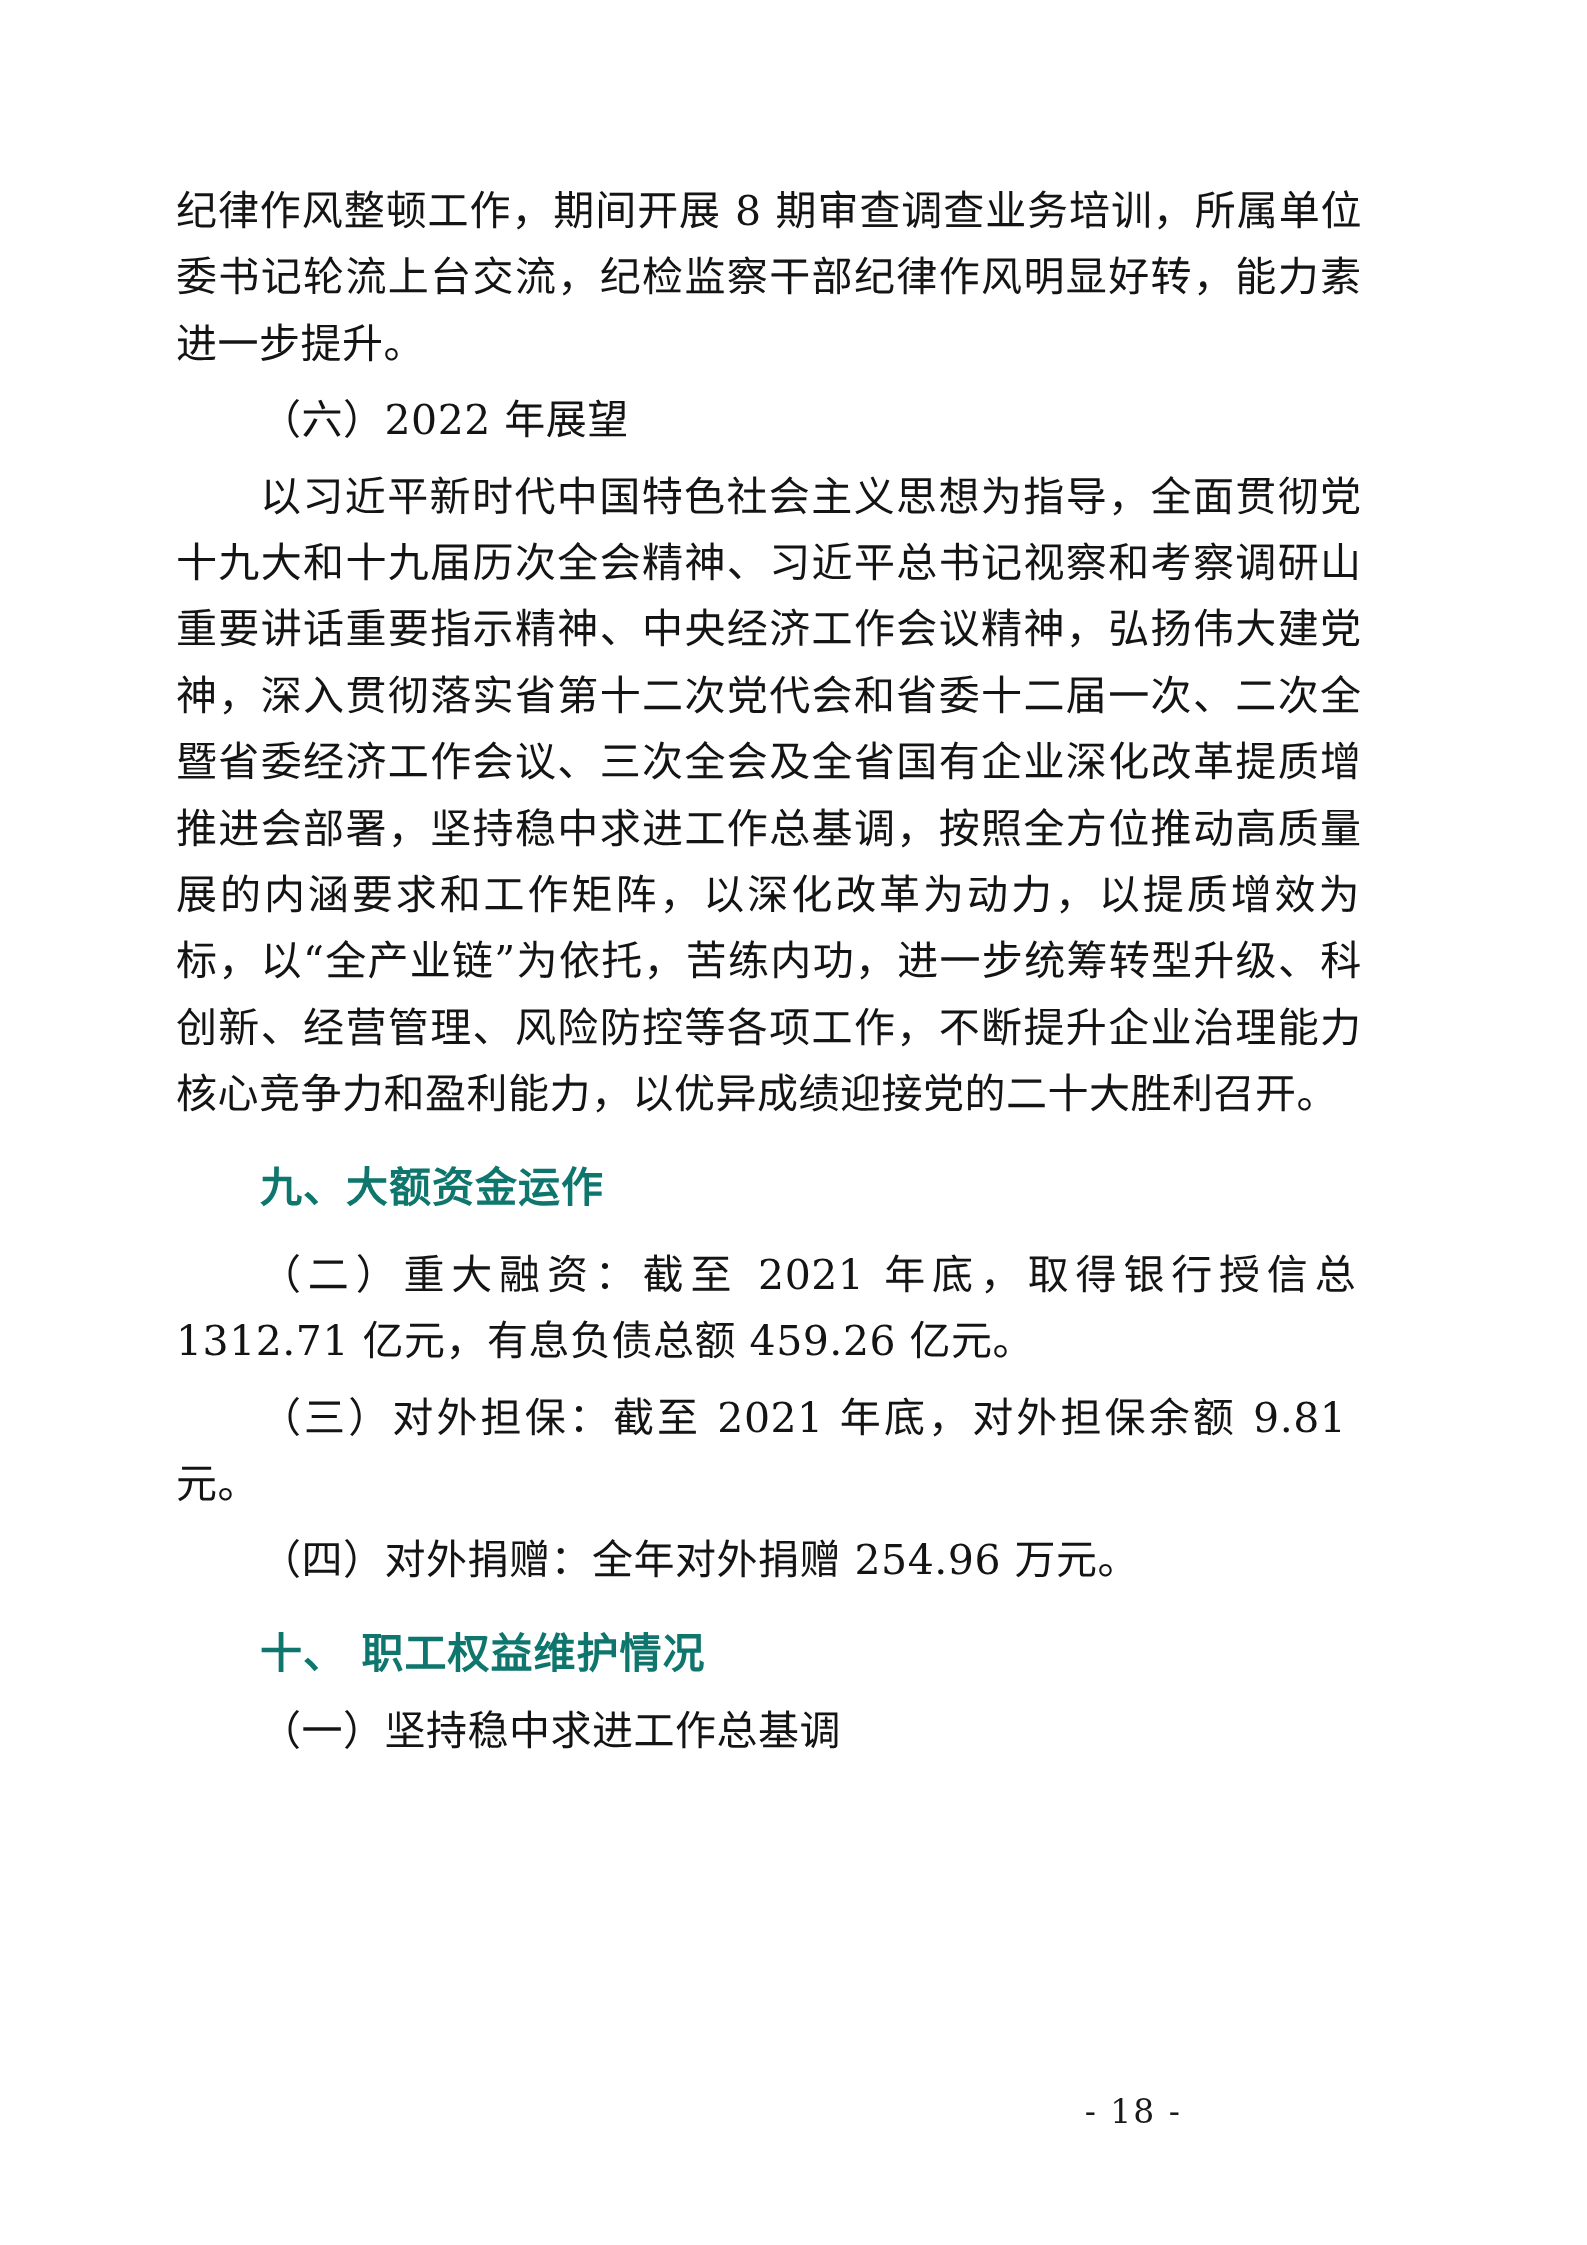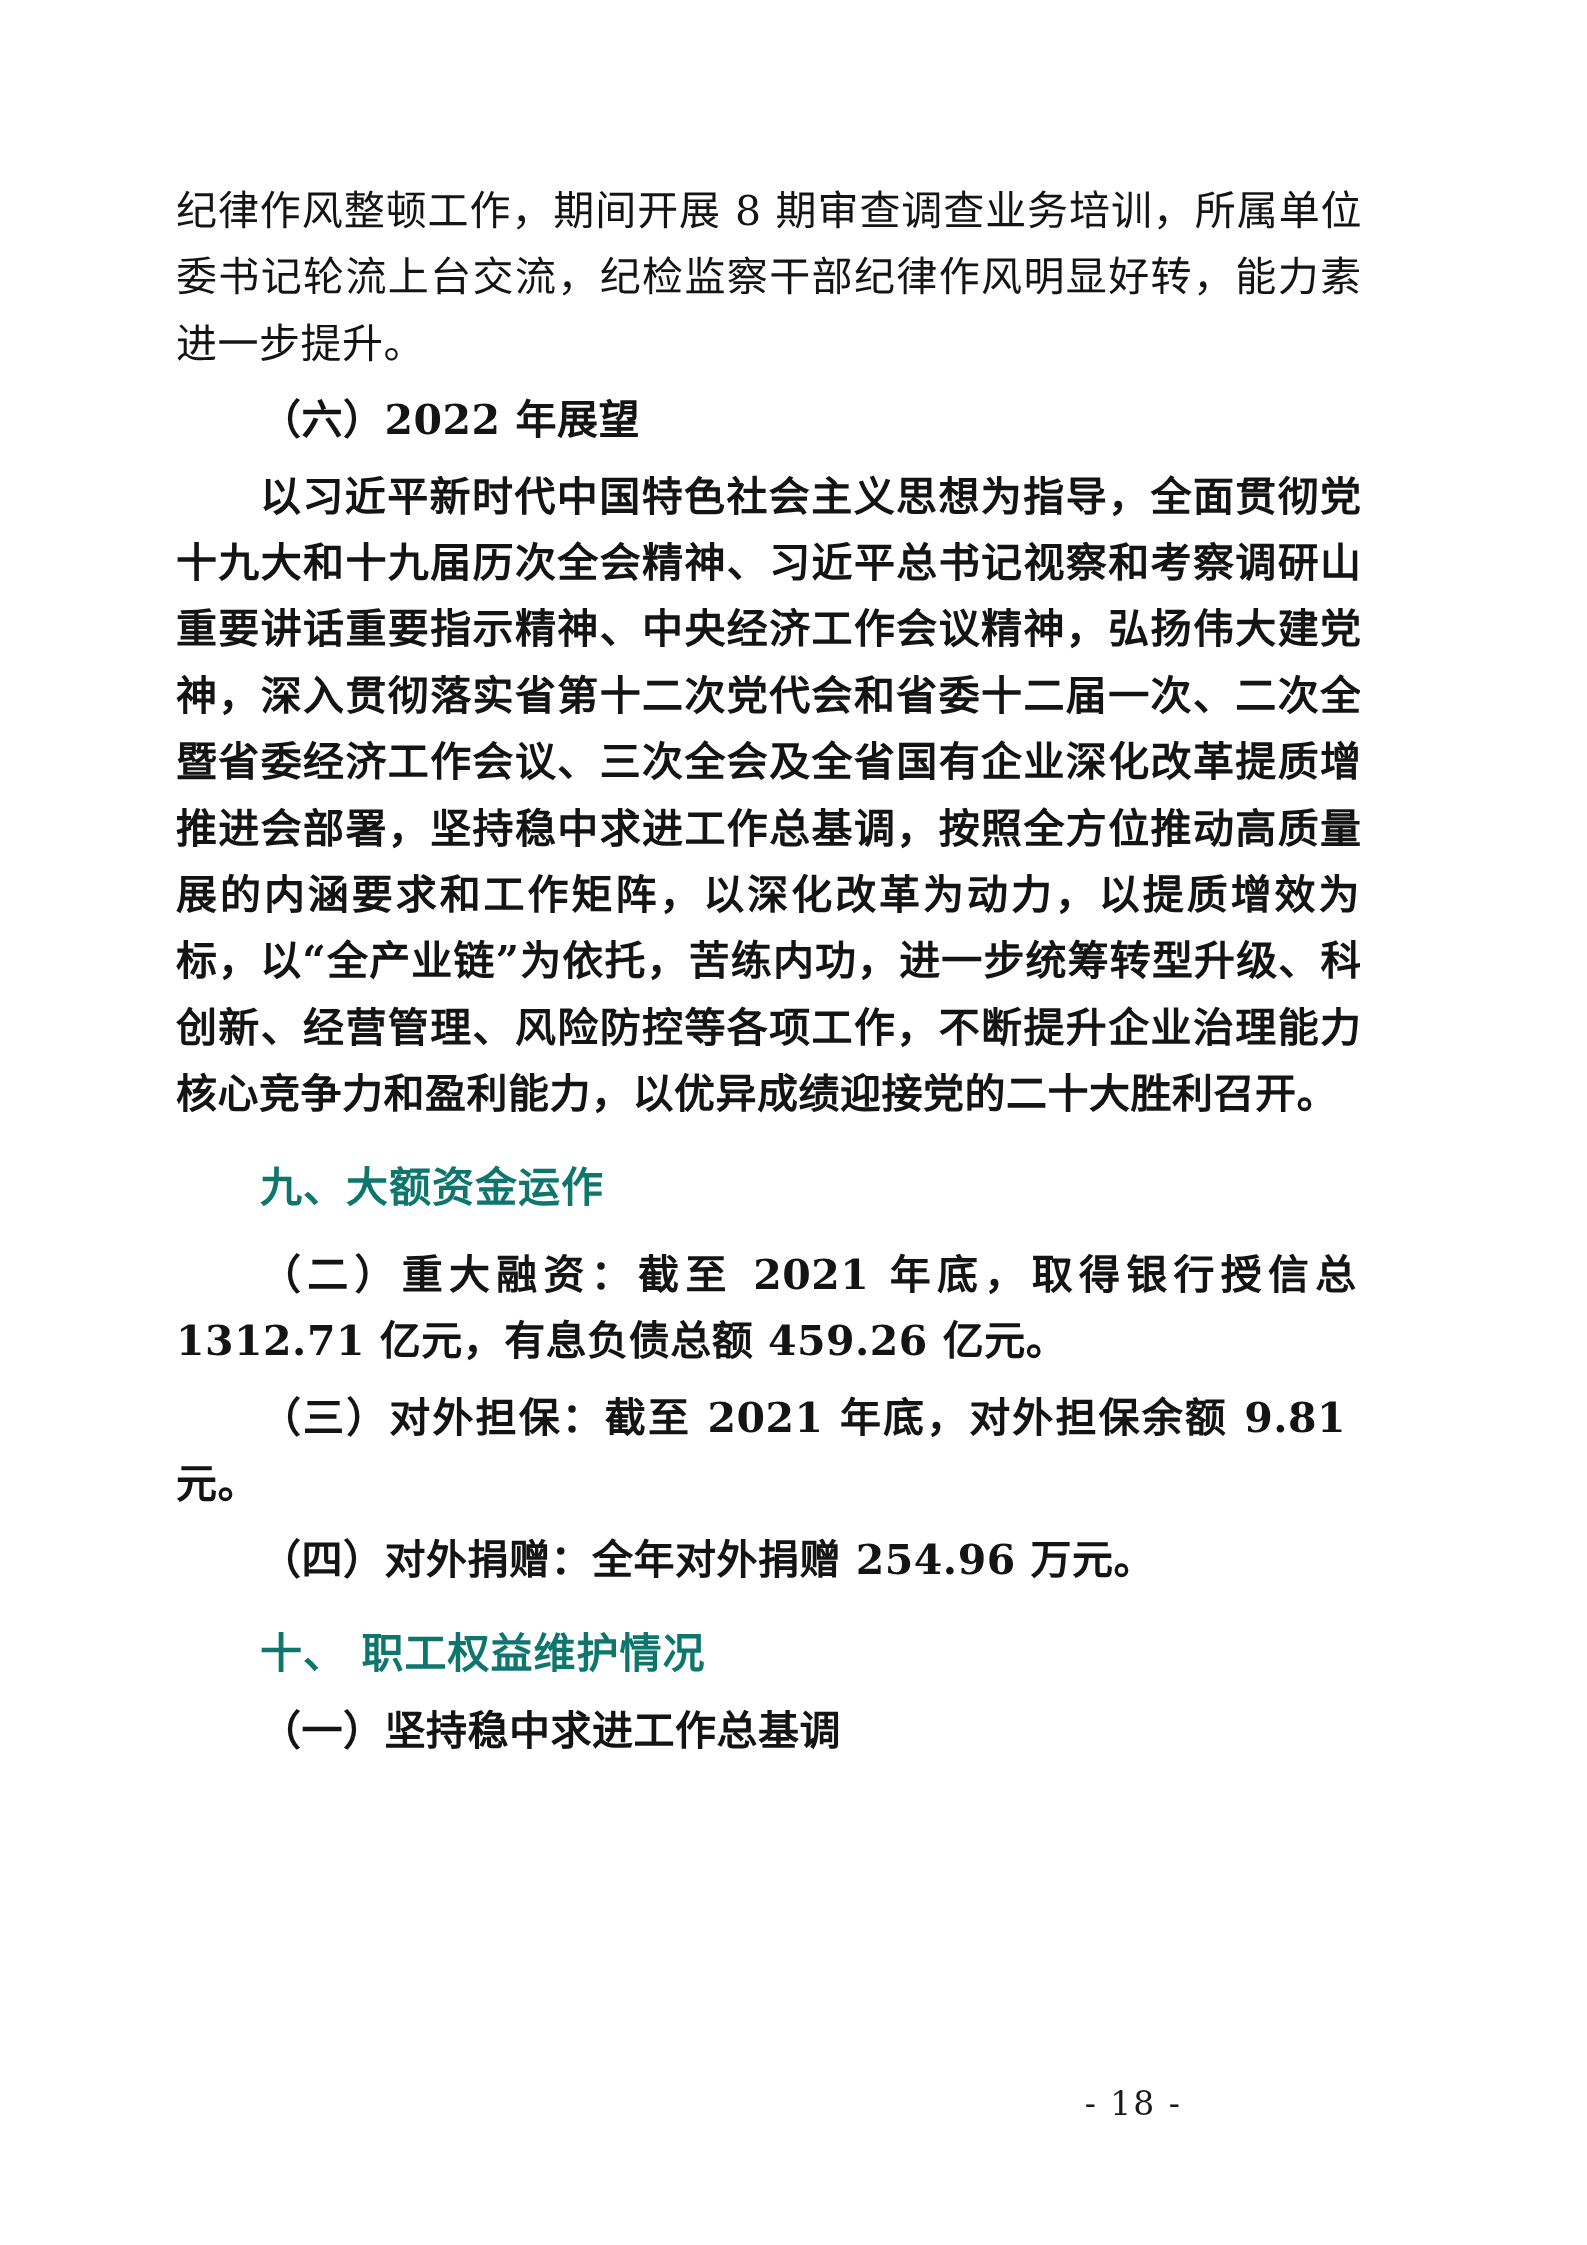--- a/index.html
+++ b/index.html
@@ -35,38 +35,37 @@
     font-size: 41px;
     line-height: 1.62;
     text-align: justify;
     text-justify: inter-ideograph;
     letter-spacing: 0.5px;
     font-family: "DejaVu Serif", "Liberation Serif", serif;
     color: #141414;
   }
   p.indent {
     text-indent: 84px;
-    font-weight: bold;
   }
   p.heading-bold {
     margin: 0;
     font-size: 42px;
     line-height: 1.62;
     font-weight: bold;
     letter-spacing: 1px;
     text-indent: 84px;
     font-family: "DejaVu Sans", "Liberation Sans", sans-serif;
     color: #0f766e;
   }
   .gap-sm { height: 10px; }
   .gap-md { height: 26px; }
   .page-number {
     position: absolute;
     right: 178px;
-    bottom: 122px;
+    bottom: 114px;
     font-size: 33px;
     letter-spacing: 2px;
     color: #1a1a1a;
     font-family: "DejaVu Serif", "Liberation Serif", serif;
   }
   .block { width: 100%; }
 </style>
 </head>
 <body>
 

